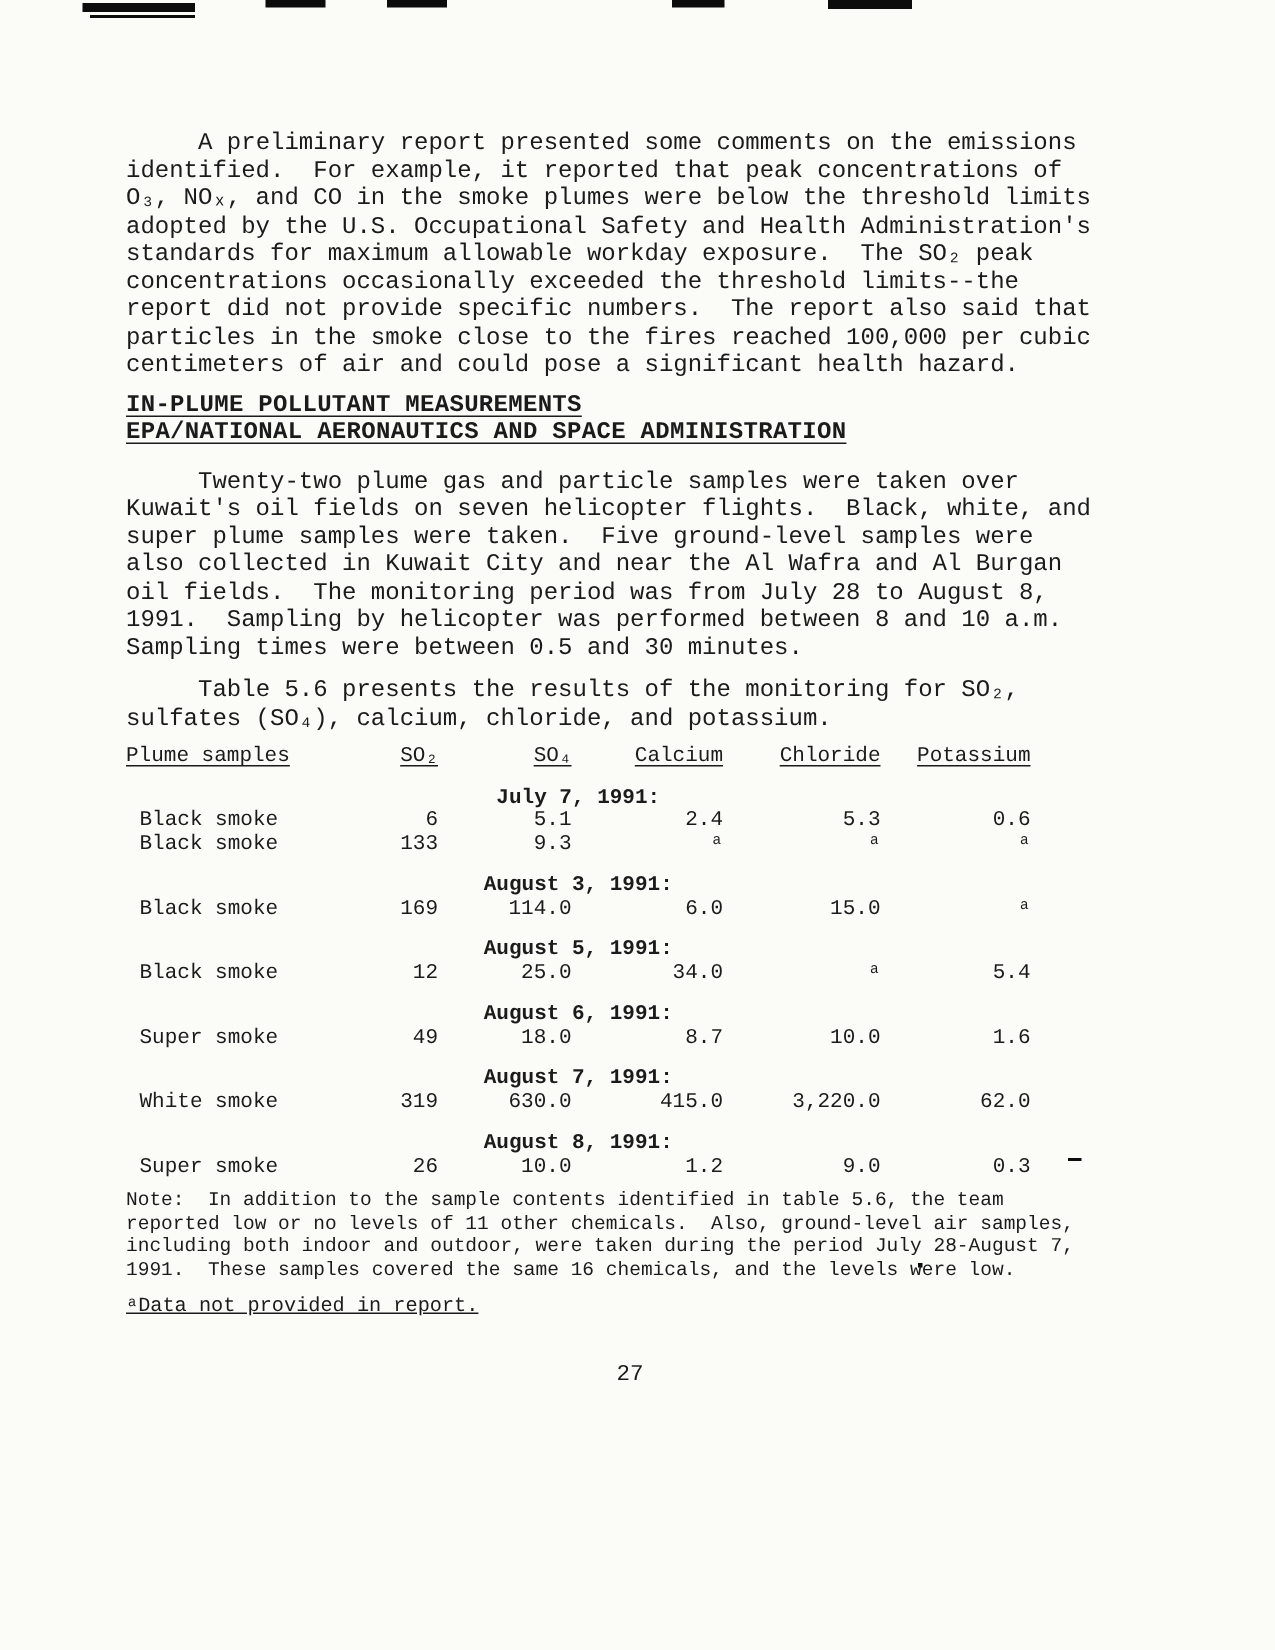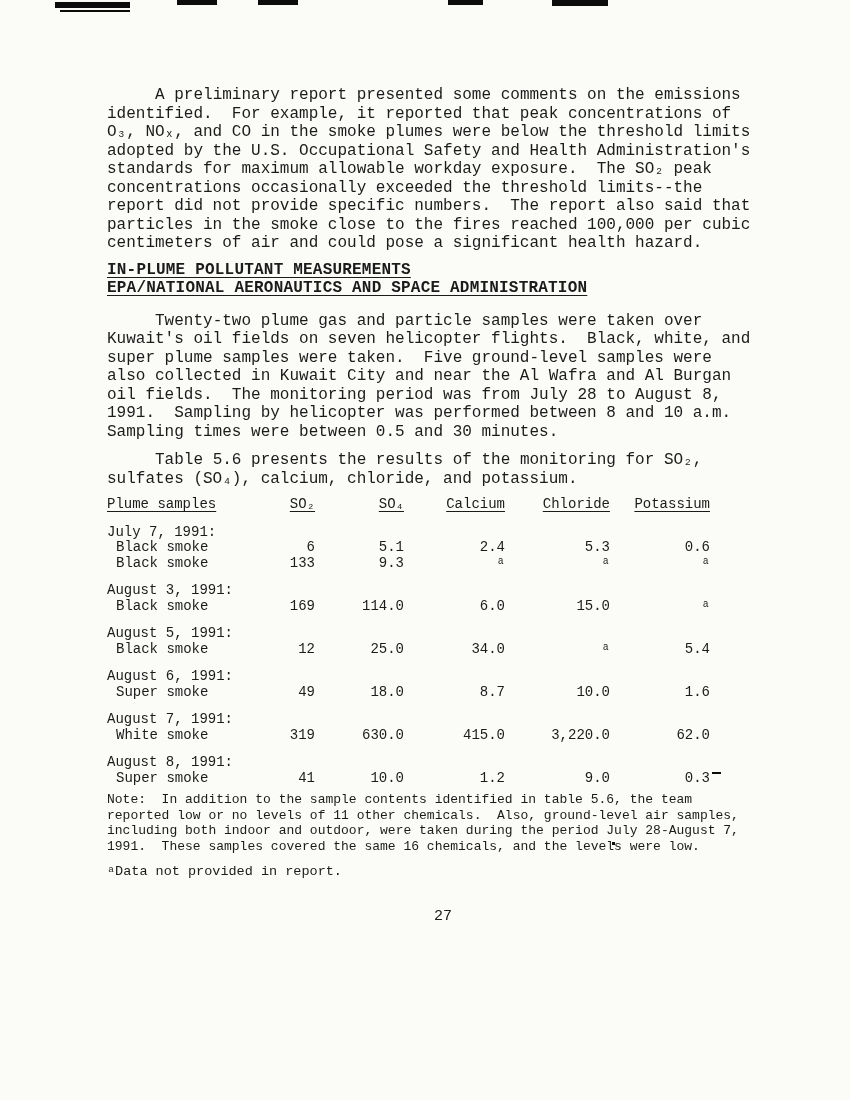--- a/index.html
+++ b/index.html
@@ -6,44 +6,44 @@
   .page {
     position:relative;
     width:850px; height:1100px;
     margin:0 auto;
     background:#fbfbf8;
     color:#1b1b1b;
     font-family:"Liberation Mono","DejaVu Sans Mono",monospace;
     overflow:hidden;
   }
   .artifact { position:absolute; background:#0c0c0c; }
-  .content { position:absolute; left:107px; top:86px; width:672px; }
+  .content { position:absolute; left:84px; top:86px; width:672px; }
   .body-text {
     font-size:16px; line-height:18.5px;
     white-space:pre-wrap; margin:0;
   }
   .heading { font-size:16px; line-height:18.5px; margin:8px 0 0 0; font-weight:bold; letter-spacing:0.2px; }
   .u { text-decoration:underline; text-underline-offset:3px; text-decoration-thickness:1px; }
   .table-title {
     font-size:14px; line-height:17px; margin:8px 0 0 0;
     white-space:pre-wrap;
     text-decoration:underline; text-underline-offset:3px; text-decoration-thickness:1px;
   }
   table { border-collapse:collapse; margin-top:9px; table-layout:fixed; }
   th, td {
     padding:0; font-weight:normal;
     font-size:14px; line-height:15.5px;
     text-align:right; vertical-align:bottom;
     white-space:pre; overflow:visible;margin-top:24px;
   }
   th.c1 { text-align:left; }
-  tr.date-row td { padding-top:12px; text-align:left; }
+  tr.date-row td { padding-top:12px; text-align:center;font-weight:bold; }
   td.sample { padding-left:9px; text-align:left; }
   .note { font-size:13px; line-height:15.5px; margin:6px 0 0 0; white-space:pre-wrap; }
-  .footnote { font-size:13.5px; line-height:16px; margin:10px 0 0 0; white-space:pre-wrap; }
+  .footnote { font-size:13.5px; line-height:16px; margin:10px 0 0 0; white-space:pre-wrap;text-decoration:underline; }
   .page-number { margin-top:28px; text-align:center; font-size:15px; }
 </style>
 </head>
 <body>
 
 <div class="page">
 
   <div class="artifact" style="left:55px;  top:2px;  width:75px; height:6px;"></div>
   <div class="artifact" style="left:60px;  top:10px; width:70px; height:2px;"></div>
   <div class="artifact" style="left:177px; top:0;    width:40px; height:5px;"></div>
@@ -170,21 +170,21 @@
           <td>415.0</td>
           <td>3,220.0</td>
           <td>62.0</td>
         </tr>
 
         <tr class="date-row">
             <td colspan="6">August 8, 1991:</td>
           </tr>
         <tr>
           <td class="sample">Super smoke</td>
-          <td>41</td>
+          <td>26</td>
           <td>10.0</td>
           <td>1.2</td>
           <td>9.0</td>
           <td>0.3</td>
         </tr>
       </tbody>
     </table>
 
     <p class="note">Note:  In addition to the sample contents identified in table 5.6, the team
 reported low or no levels of 11 other chemicals.  Also, ground-level air samples,

